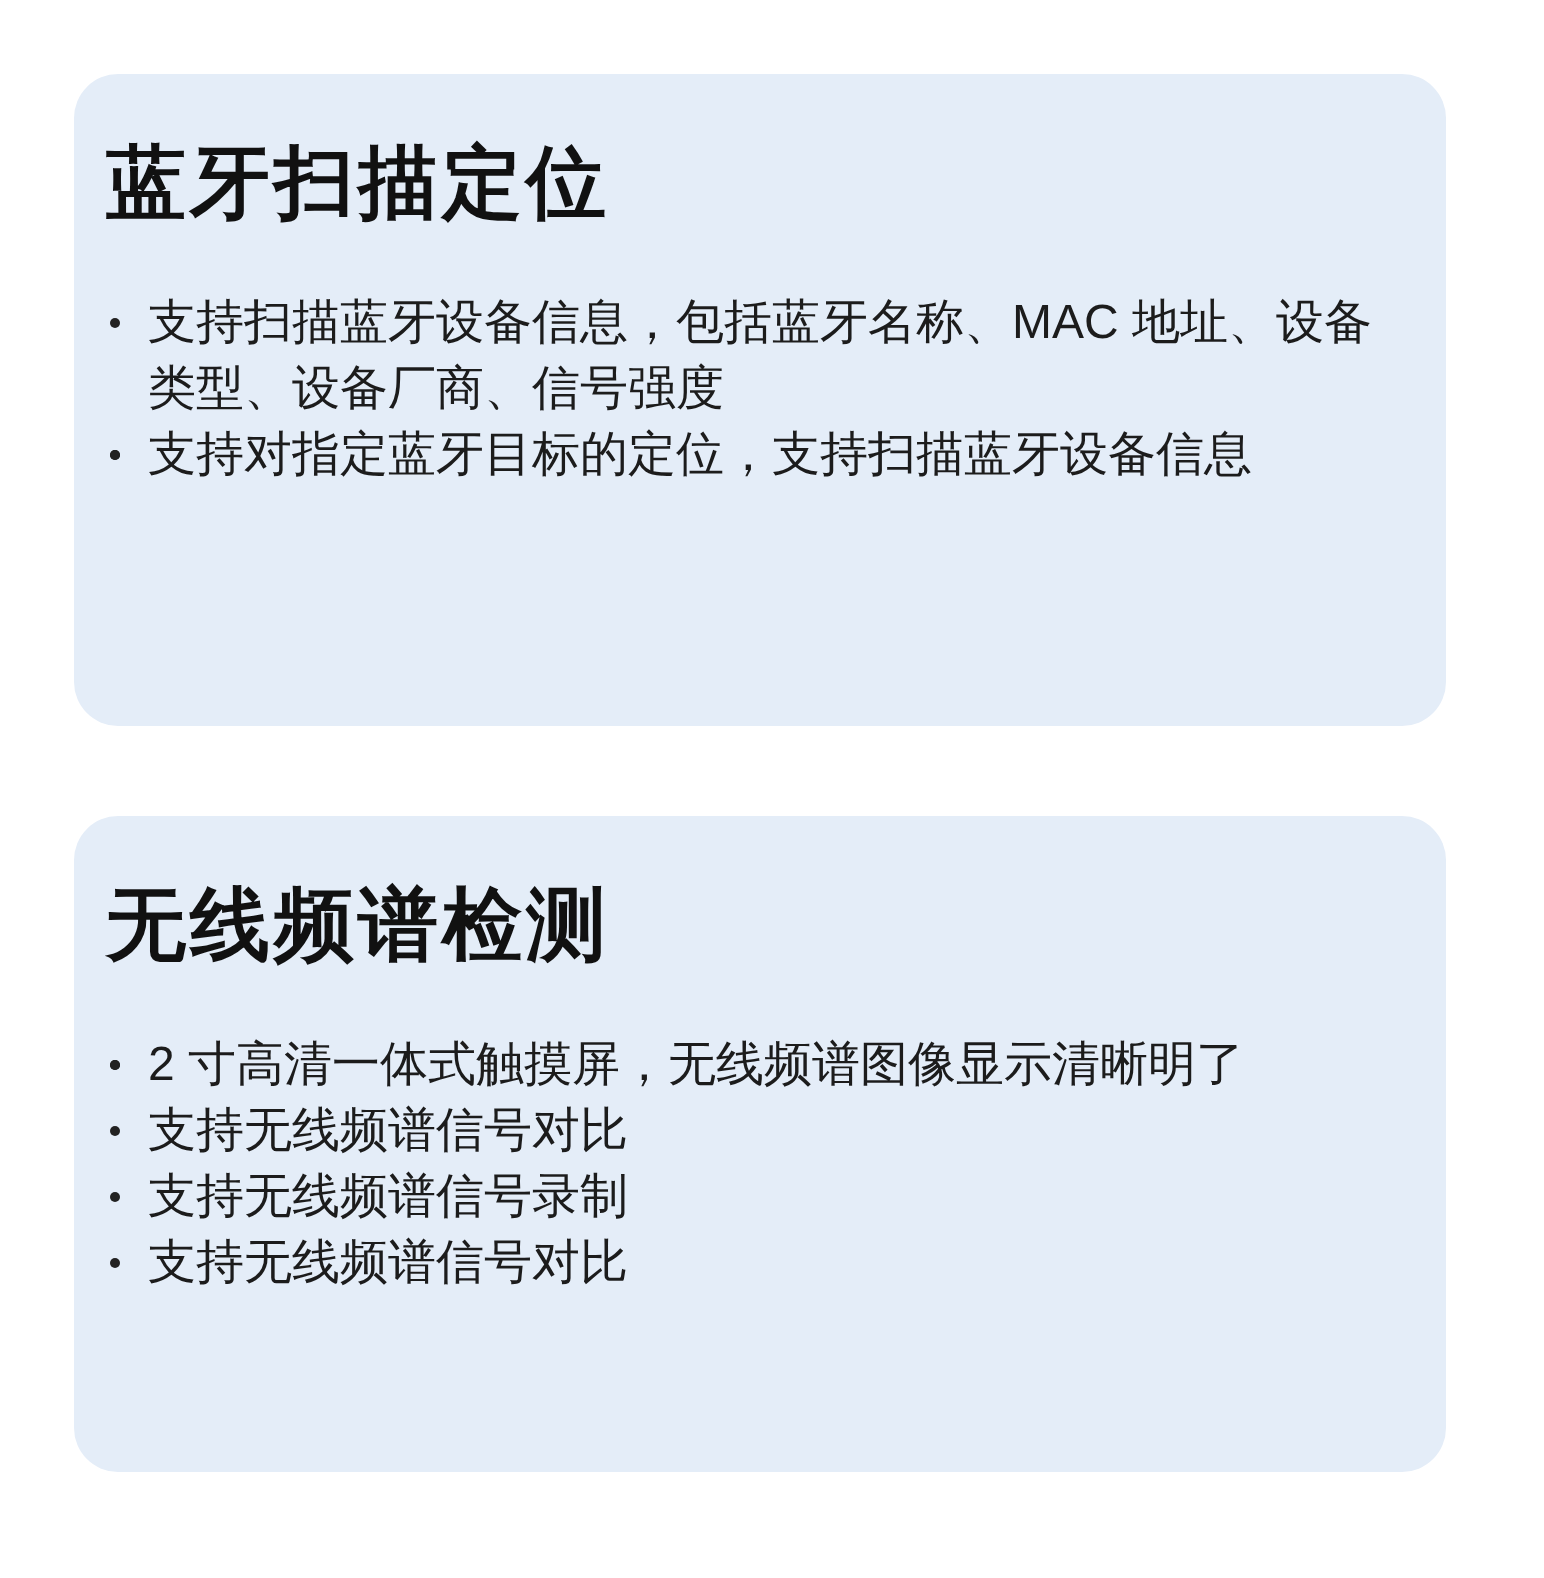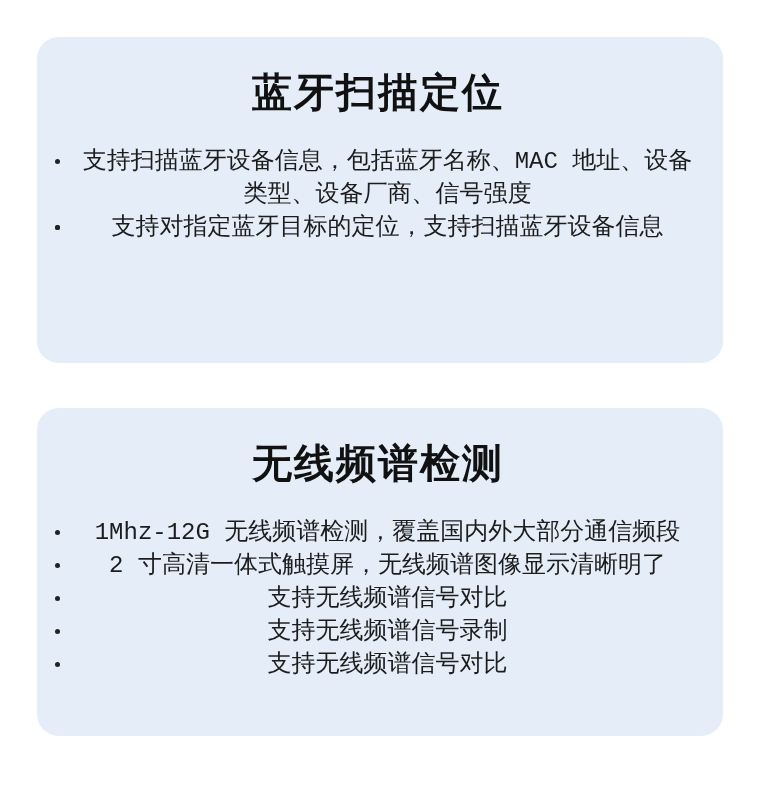--- a/index.html
+++ b/index.html
@@ -9,21 +9,20 @@
     width: 772px;
     height: 789px;
     overflow: hidden;
     font-family: "Liberation Sans", "DejaVu Sans", sans-serif;
   }
   .page {
     width: 772px;
     height: 746px;
     position: relative;
     background: #ffffff;
-    text-align: center;
   }
   .card {
     position: absolute;
     left: 37px;
     width: 686px;
     background: #e4edf8;
     border-radius: 22px;
     box-sizing: border-box;
     padding: 32px 20px 0 16px;
     color: #1c1c1c;
@@ -42,21 +41,20 @@
     line-height: 46px;
     font-weight: 700;
     color: #111111;
     letter-spacing: 2px;
   }
   .bullet-list {
     list-style: none;
     margin: 0;
     padding: 0;
     width: 648px;
-    font-family: Liberation Mono, monospace;
   }
   .bullet-item {
     position: relative;
     padding-left: 21px;
     font-size: 24px;
     line-height: 33px;
     color: #1c1c1c;
   }
   .dot {
     position: absolute;
@@ -88,21 +86,20 @@
         <span>支持对指定蓝牙目标的定位，支持扫描蓝牙设备信息</span>
       </li>
     </ul>
   </section>
 
   <section class="card card-2">
     <h1 class="card-title">无线频谱检测</h1>
     <ul class="bullet-list">
       <li class="bullet-item">
         <span class="dot"></span>
-        <span>1Mhz-12G 无线频谱检测，覆盖国内外大部分通信频段</span>
       </li>
       <li class="bullet-item">
         <span class="dot"></span>
         <span>2 寸高清一体式触摸屏，无线频谱图像显示清晰明了</span>
       </li>
       <li class="bullet-item">
         <span class="dot"></span>
         <span>支持无线频谱信号对比</span>
       </li>
       <li class="bullet-item">

